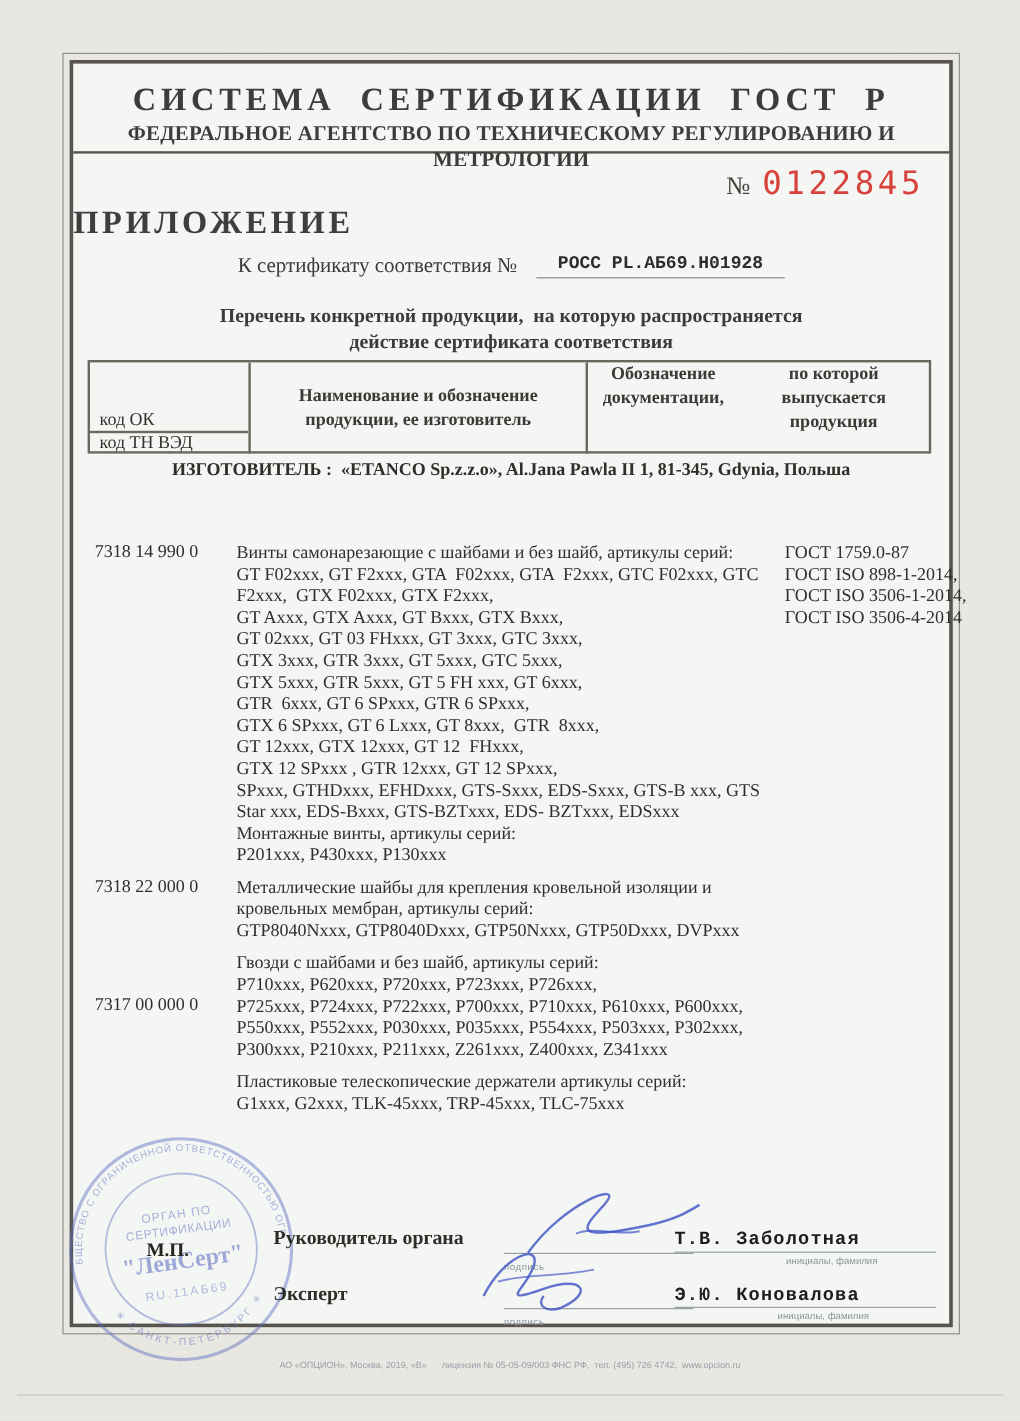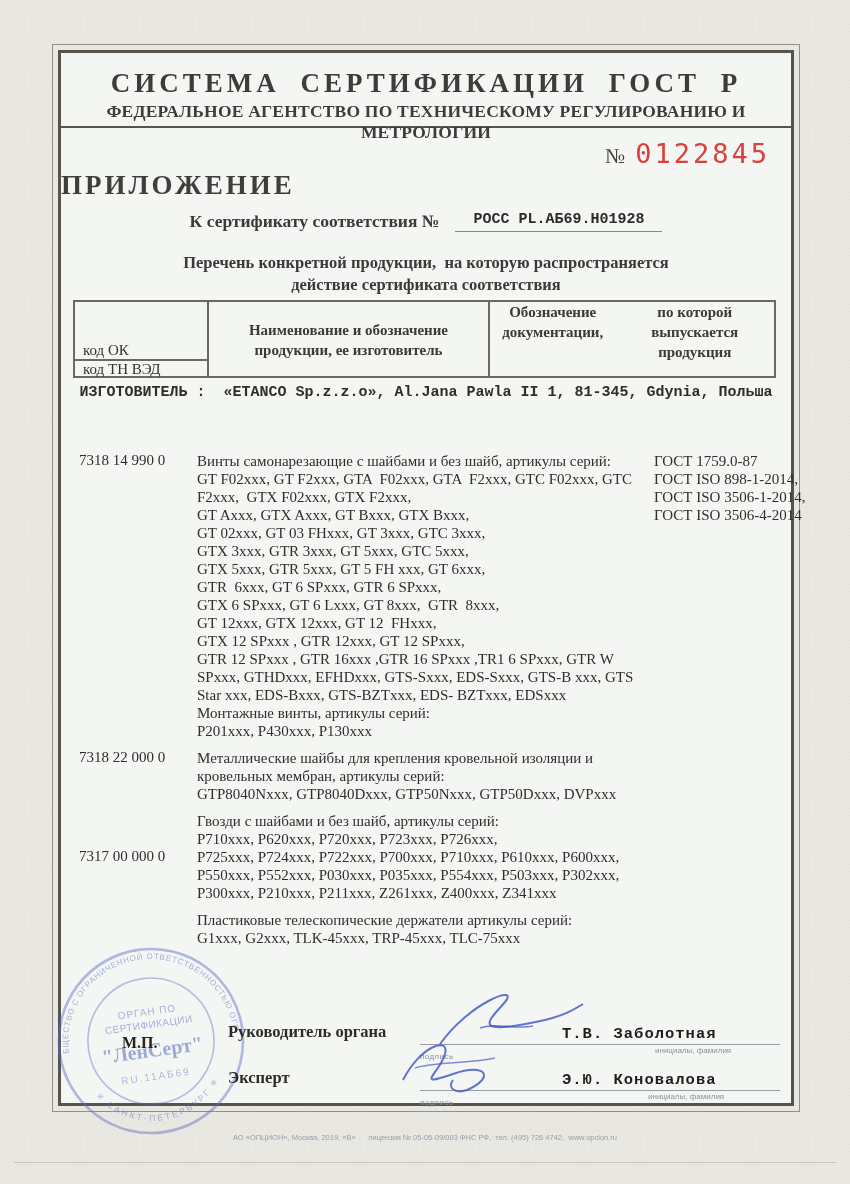--- a/index.html
+++ b/index.html
@@ -13,32 +13,32 @@
   
   .doc-title{position:absolute;left:61px;top:68px;width:730px;text-align:center;font-size:27px;font-weight:bold;color:#3c3c3a;letter-spacing:4px;word-spacing:10px;}
   .doc-subtitle{position:absolute;left:61px;top:101px;width:730px;text-align:center;font-size:17.5px;font-weight:bold;color:#3c3c3a;letter-spacing:0.2px;}
   
   .form-number{position:absolute;left:60px;top:138px;width:710px;text-align:right;}
   .form-number .nsign{font-size:21px;color:#43433f;margin-right:10px;}
   .form-number .nval{font-family:"DejaVu Sans Mono", monospace;font-size:27px;color:#d8423c;letter-spacing:3px;}
   
   .apx-title{position:absolute;left:61px;top:170px;width:730px;font-size:27px;font-weight:bold;color:#3e3e3c;letter-spacing:3px;}
   .cert-line{position:absolute;left:61px;top:211px;width:730px;display:flex;justify-content:center;align-items:flex-end;gap:16px;}
-  .cert-line .clabel{font-size:17.5px;font-weight:bold;color:#3a3a38;}
+  .cert-line .clabel{font-size:17.5px;font-weight:normal;color:#3a3a38;}
   .cert-line .cval{font-family:"Liberation Mono", monospace;font-size:15px;font-weight:bold;color:#2c2c2a;border-bottom:1px solid #8a8a84;padding:0 18px 3px 18px;white-space:pre;}
   .scope1{position:absolute;left:61px;top:253px;width:730px;text-align:center;font-size:16.5px;font-weight:bold;color:#3a3a38;white-space:pre;}
   .scope2{position:absolute;left:61px;top:275px;width:730px;text-align:center;font-size:16.5px;font-weight:bold;color:#3a3a38;}
   
   .tbl{position:absolute;left:73px;top:300px;width:703px;height:78px;border:2px solid #6b695f;box-sizing:border-box;display:grid;grid-template-columns:132px 283px auto;}
   .tbl .c-left{display:flex;flex-direction:column;}
   .tbl .c-left .half{flex:1;display:flex;align-items:center;padding-left:8px;font-size:15px;color:#33332f;}
   .tbl .c-left .half.top{border-bottom:2px solid #6b695f;margin-top:40px;}
   .tbl .c-mid{border-left:2px solid #6b695f;border-right:2px solid #6b695f;display:flex;flex-direction:column;justify-content:center;text-align:center;font-size:15px;font-weight:bold;color:#3a3a36;line-height:20px;}
   .tbl .c-right{display:flex;flex-direction:row;justify-content:center;text-align:center;font-size:15px;font-weight:bold;color:#3a3a36;line-height:20px;}
-  .manufacturer{position:absolute;left:61px;top:384px;width:730px;text-align:center;font-size:15px;font-weight:bold;color:#2e2e2a;white-space:pre;font-family:Liberation Mono, monospace;}
+  .manufacturer{position:absolute;left:61px;top:384px;width:730px;text-align:center;font-size:15px;font-weight:bold;color:#2e2e2a;white-space:pre;}
   
   .products{position:absolute;left:73px;top:452px;width:705px;font-size:15px;color:#2e2e2c;}
   .prow{display:flex;margin-bottom:9px;}
   .pcode{width:118px;flex:none;padding-left:6px;white-space:pre;}
   .pcode.offset2{padding-top:36px;}
   .pname{width:447px;flex:none;}
   .pdocs{flex:1;padding-left:10px;}
   .tline{white-space:pre;line-height:18px;}
   
   .sig-label-head{position:absolute;left:228px;top:1022px;font-size:16.5px;font-weight:bold;color:#2c2c28;}
@@ -115,21 +115,20 @@
           <div class="tline">GT F02xxx, GT F2xxx, GTA  F02xxx, GTA  F2xxx, GTC F02xxx, GTC</div>
           <div class="tline">F2xxx,  GTX F02xxx, GTX F2xxx,</div>
           <div class="tline">GT Axxx, GTX Axxx, GT Bxxx, GTX Bxxx,</div>
           <div class="tline">GT 02xxx, GT 03 FHxxx, GT 3xxx, GTC 3xxx,</div>
           <div class="tline">GTX 3xxx, GTR 3xxx, GT 5xxx, GTC 5xxx,</div>
           <div class="tline">GTX 5xxx, GTR 5xxx, GT 5 FH xxx, GT 6xxx,</div>
           <div class="tline">GTR  6xxx, GT 6 SPxxx, GTR 6 SPxxx,</div>
           <div class="tline">GTX 6 SPxxx, GT 6 Lxxx, GT 8xxx,  GTR  8xxx,</div>
           <div class="tline">GT 12xxx, GTX 12xxx, GT 12  FHxxx,</div>
           <div class="tline">GTX 12 SPxxx , GTR 12xxx, GT 12 SPxxx,</div>
-          <div class="tline">GTR 12 SPxxx , GTR 16xxx ,GTR 16 SPxxx ,TR1 6 SPxxx, GTR W</div>
           <div class="tline">SPxxx, GTHDxxx, EFHDxxx, GTS-Sxxx, EDS-Sxxx, GTS-B xxx, GTS</div>
           <div class="tline">Star xxx, EDS-Bxxx, GTS-BZTxxx, EDS- BZTxxx, EDSxxx</div>
           <div class="tline">Монтажные винты, артикулы серий:</div>
           <div class="tline">P201xxx, P430xxx, P130xxx</div>
         </div>
       <div class="pdocs">
           <div class="tline">ГОСТ 1759.0-87</div>
           <div class="tline">ГОСТ ISO 898-1-2014,</div>
           <div class="tline">ГОСТ ISO 3506-1-2014,</div>
           <div class="tline">ГОСТ ISO 3506-4-2014</div>

